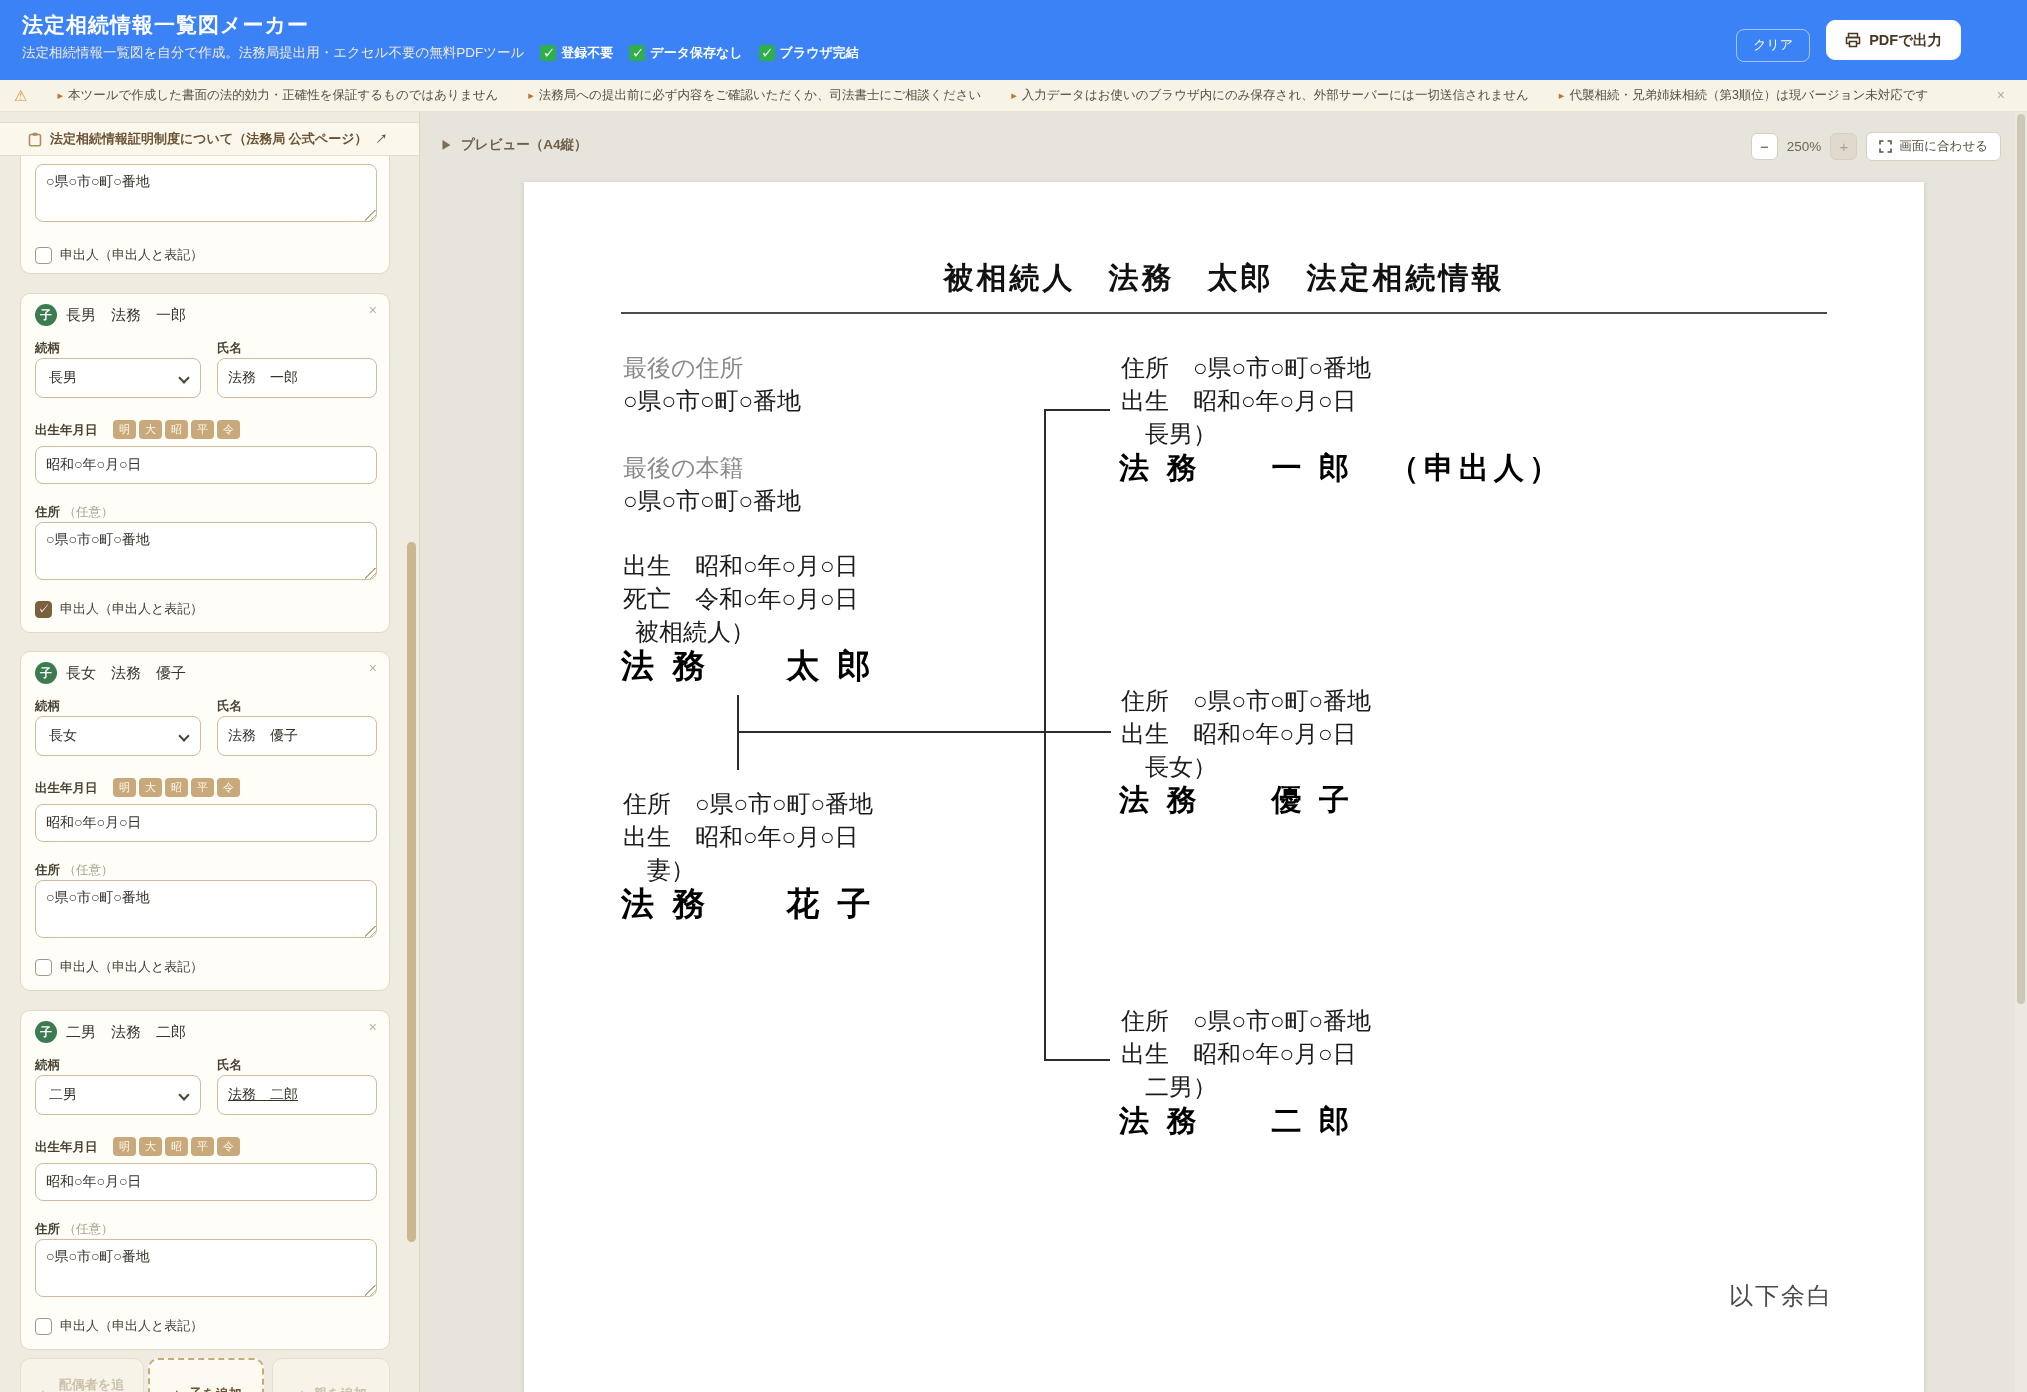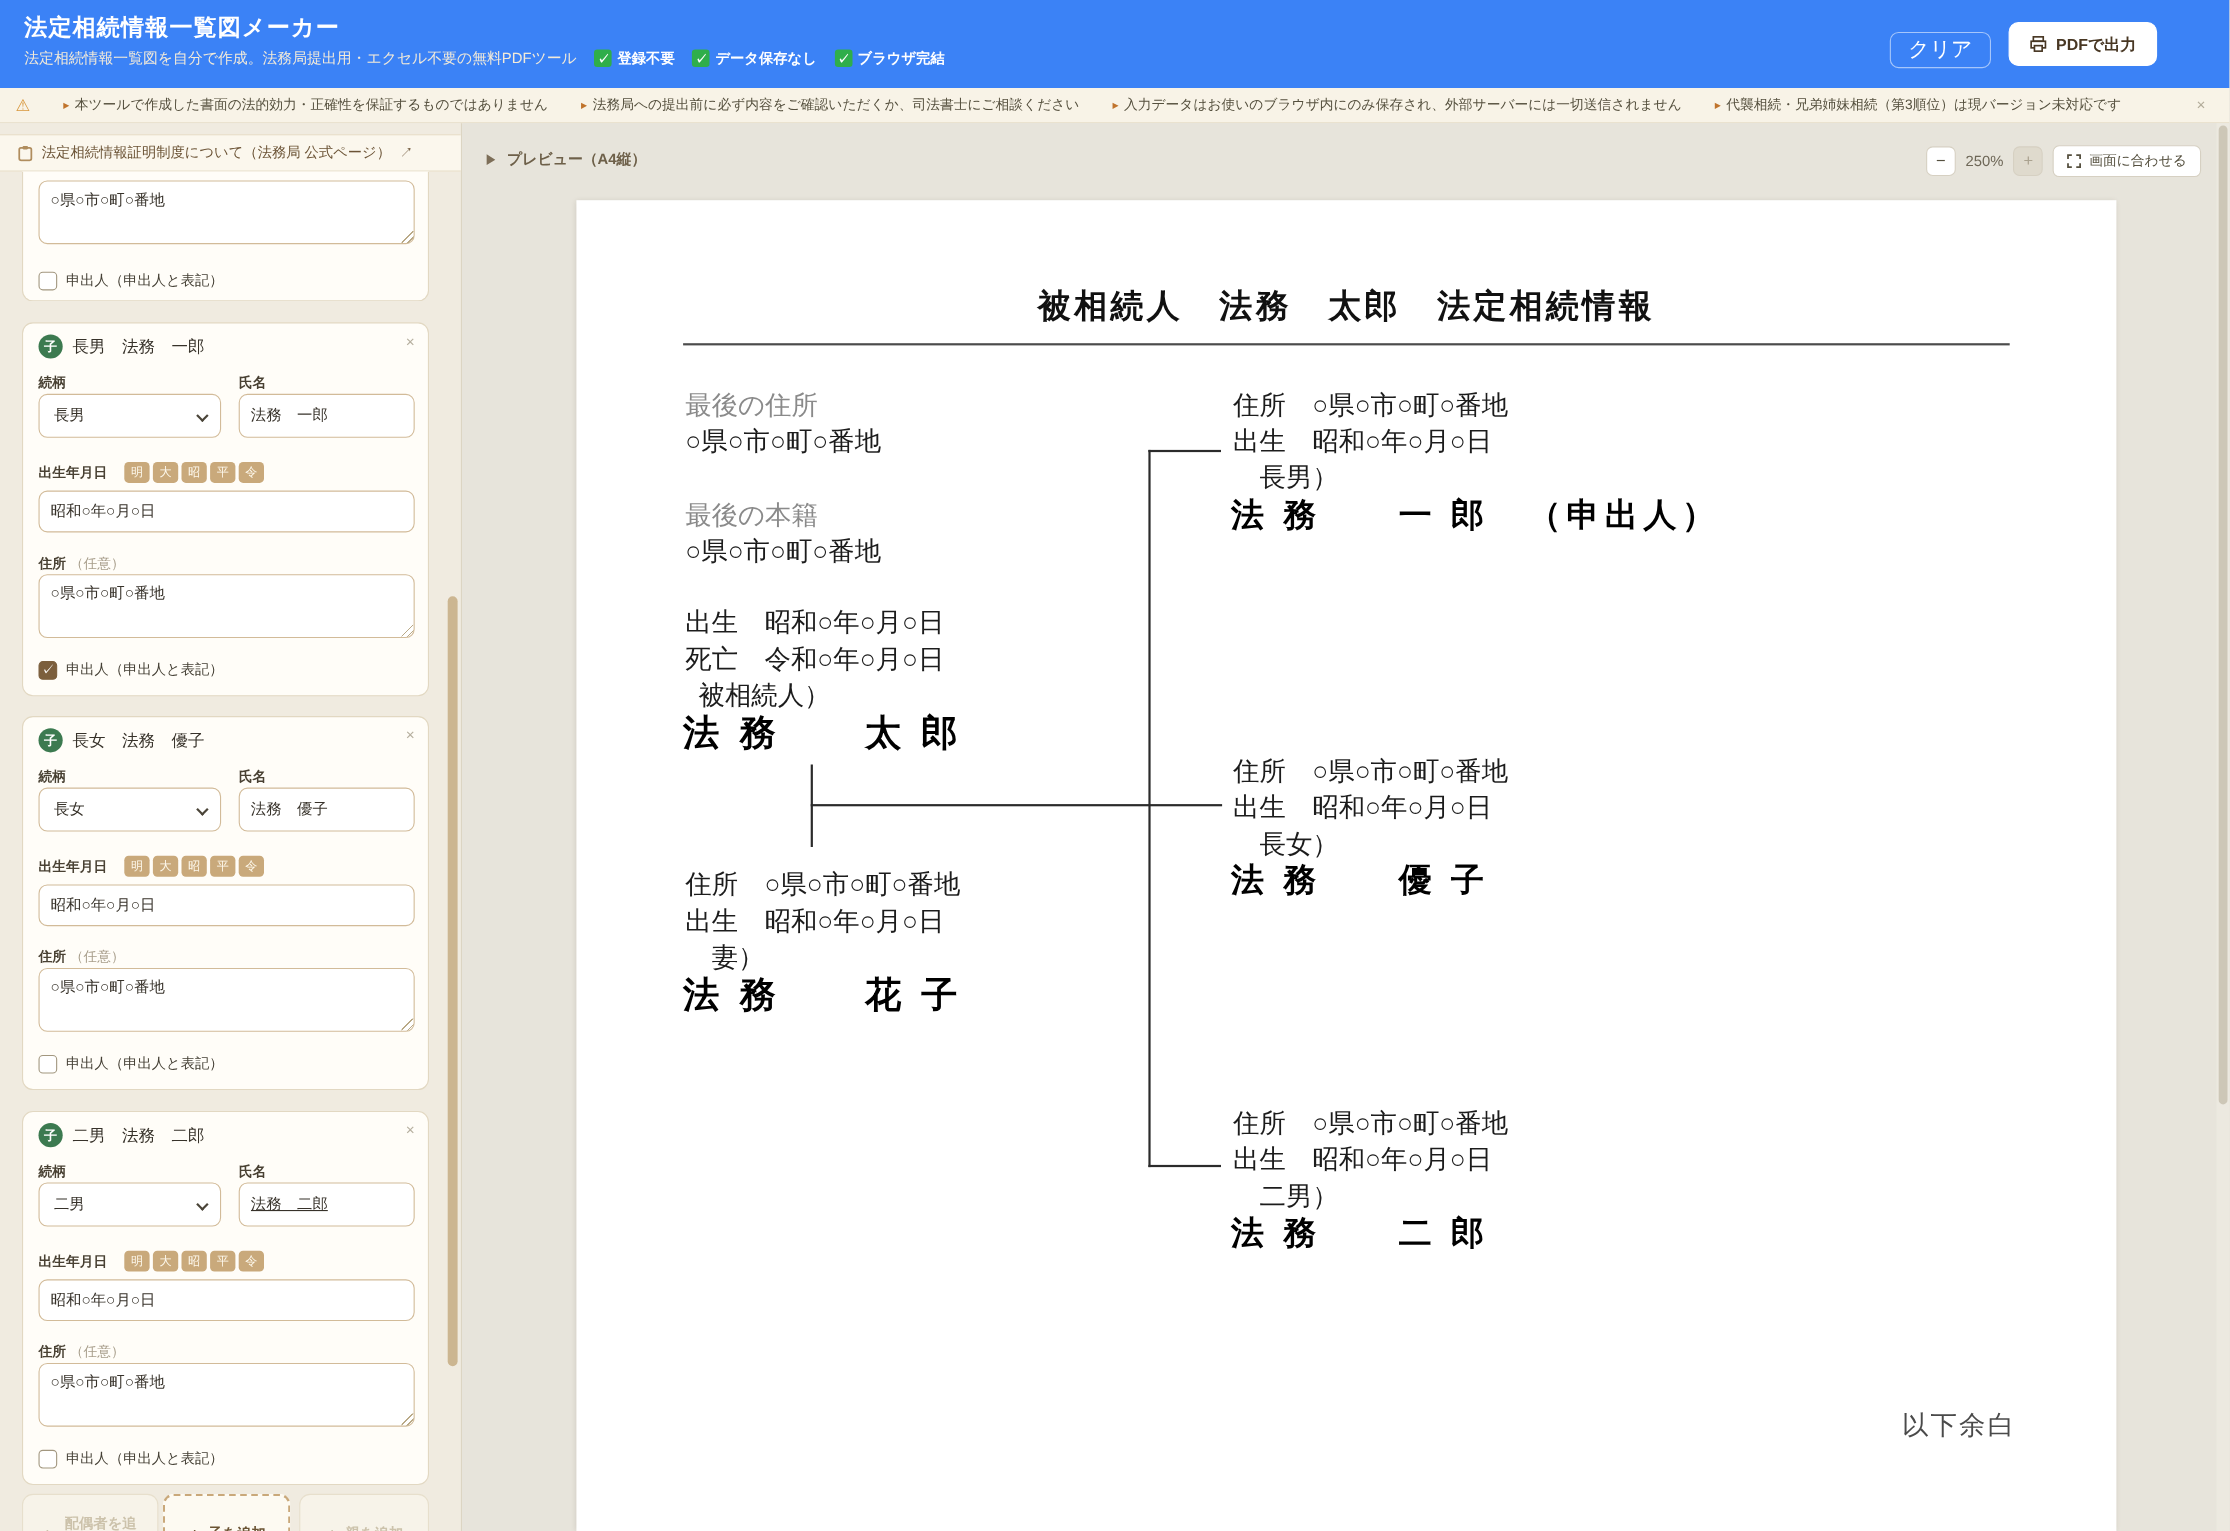--- a/index.html
+++ b/index.html
@@ -8,33 +8,33 @@
   .app { position:relative; width:2027px; height:1392px; overflow:hidden; background:#e7e4db; }
 
   
   .hdr { position:absolute; left:0; top:0; width:2027px; height:80px; background:#3b82f6; }
   .hdr-title { position:absolute; left:22px; top:11px; color:#fff; font-size:21px; font-weight:bold; letter-spacing:1px; }
   .hdr-subrow { position:absolute; left:22px; top:44px; display:flex; gap:16px; }
   .hdr-sub { color:#f2ead9; font-size:13.5px; }
   .hdr-badge { display:flex; align-items:center; gap:5px; color:#fff; font-size:13px; font-weight:bold; }
   .checkicon { display:inline-flex; width:16px; height:16px; background:#2fae4a; border-radius:3px; color:#fff; font-size:11px; align-items:center; justify-content:center; }
   .hdr-actions { position:absolute; right:66px; top:0; height:80px; display:flex; align-items:center; gap:16px; }
-  .btn-clear { height:33px; padding:0 16px; background:transparent; border:1px solid rgba(255,255,255,.55); border-radius:8px; color:#fff; font-size:19px; display:flex; align-items:center;margin-top:10px; }
+  .btn-clear { height:33px; padding:0 16px; background:transparent; border:1px solid rgba(255,255,255,.55); border-radius:8px; color:#fff; font-size:13px; display:flex; align-items:center;margin-top:10px; }
   .btn-pdf { height:40px; padding:0 18px; background:#fff; border:1px solid #fff; border-radius:9px; color:#483723; font-size:14.5px; font-weight:bold; display:flex; align-items:center; gap:8px; }
 
   
   .notice { position:absolute; left:0; top:80px; width:2027px; height:32px; background:#f8f3e7; border-bottom:1px solid #e8e0cd; display:flex; align-items:center; padding:0 14px; gap:30px; }
   .warn-tri { color:#d8973c; font-size:15px; }
   .notice-item { display:flex; align-items:center; gap:5px; font-size:12.5px; color:#55503e; }
   .notice-arrow { color:#c0732c; font-size:11px; }
   .notice-close { position:absolute; right:22px; top:7px; color:#b3ac9a; font-size:14px; cursor:default; }
 
   
   .sidebar { position:absolute; left:0; top:112px; width:420px; height:1280px; background:#f0ecE1; background:#f0ebe0; border-right:1px solid #dcd5c3; overflow:hidden; }
-  .info-link { position:absolute; left:0; top:10px; width:419px; height:34px; background:#fbf7ed; border-top:1px solid #e6ddc7; border-bottom:1px solid #e6ddc7; display:flex; align-items:center; padding-left:16px; gap:8px; font-size:13px; font-weight:normal; color:#6b5335; }
+  .info-link { position:absolute; left:0; top:10px; width:419px; height:34px; background:#fbf7ed; border-top:1px solid #e6ddc7; border-bottom:1px solid #e6ddc7; display:flex; align-items:center; padding-left:28px; gap:8px; font-size:13px; font-weight:bold; color:#6b5335; }
   .ext-arrow { font-size:12px; color:#6b5335; }
   .pcard { position:absolute; left:20px; width:370px; background:#fffdf8; border:1px solid #e2d8c2; border-radius:10px; }
   .pcard.cut { border-top:none; border-radius:0 0 10px 10px; }
   .pcard-head { position:absolute; left:14px; top:10px; display:flex; align-items:center; gap:9px; }
   .badge-child { width:22px; height:22px; border-radius:50%; background:#3c7a50; color:#fff; font-size:12px; font-weight:bold; display:flex; align-items:center; justify-content:center; }
   .pcard-title { font-size:15px; color:#37322a; }
   .pcard-close { position:absolute; right:12px; top:8px; color:#b7b0a0; font-size:14px; }
   .flabel { position:absolute; font-size:12.5px; font-weight:bold; color:#494133; }
   .flabel .opt { font-weight:normal; color:#a79d8a; }
   .fselect { position:absolute; left:14px; top:64px; width:166px; height:40px; background:#fff; border:1px solid #d2bb99; border-radius:8px; font-size:14px; color:#37322a; display:flex; align-items:center; padding:0 30px 0 13px; }

